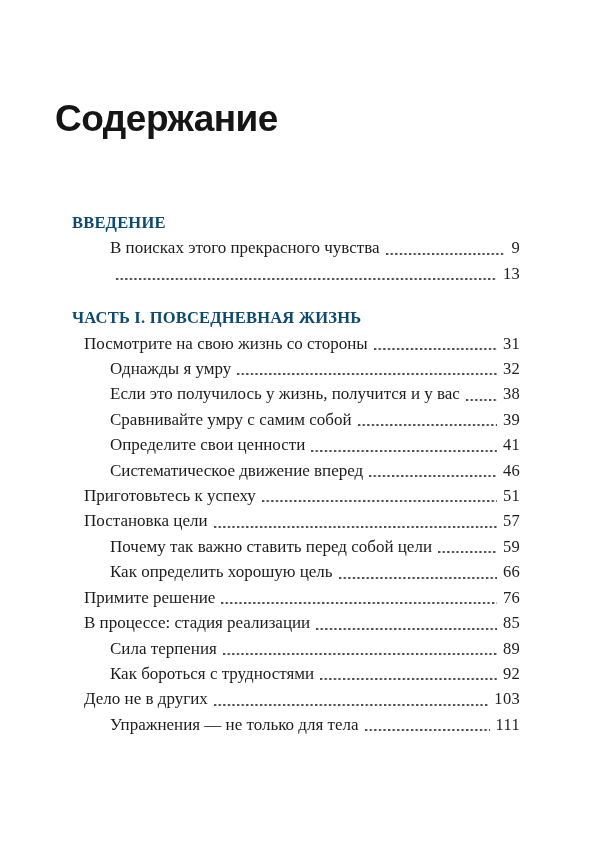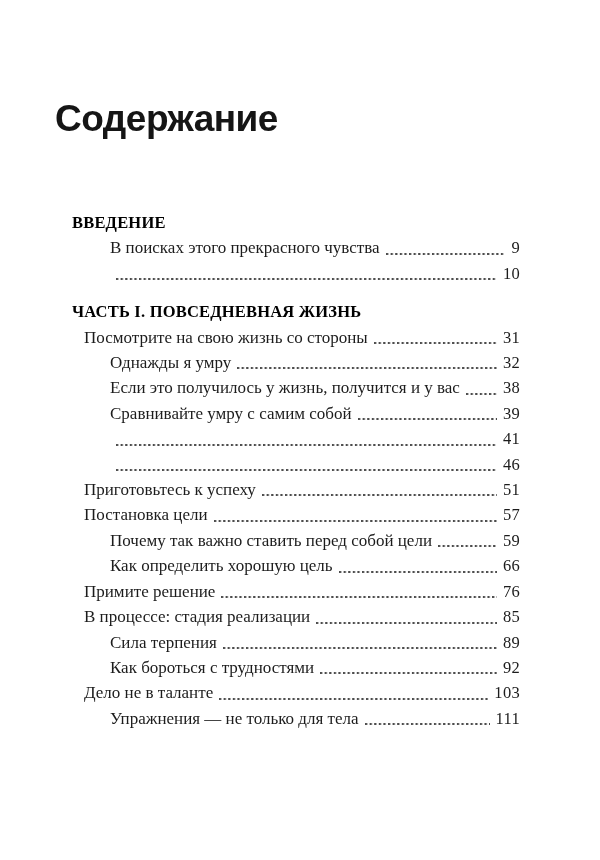--- a/index.html
+++ b/index.html
@@ -32,28 +32,28 @@
   .toc {
     position: absolute;
     left: 72px;
     top: 210px;
     width: 448px;
     font-family: "Liberation Serif", "DejaVu Serif", serif;
     font-size: 17px;
     color: #1c1c1c;
   }
   .toc-section + .toc-section {
-    margin-top: 13px;
+    margin-top: 19px;
   }
   .toc-heading {
     font-weight: 700;
     font-size: 16.5px;
     line-height: 25.4px;
     letter-spacing: 0.2px;
-    color: #000000;
+    color: #0c4a6e;
     white-space: nowrap;
   }
   .toc-row {
     display: flex;
     align-items: flex-end;
     line-height: 25.4px;
     white-space: nowrap;
   }
   .toc-row.level-1 { padding-left: 12px; }
   .toc-row.level-2 { padding-left: 38px; }
@@ -87,21 +87,21 @@
     <div class="toc-heading">ВВЕДЕНИЕ</div>
     <div class="toc-entries">
   <div class="toc-row level-2">
     <span class="toc-entry-label">В поисках этого прекрасного чувства</span>
     <span class="leader"></span>
     <span class="page-num">9</span>
   </div>
 
   <div class="toc-row level-2">
     <span class="leader"></span>
-    <span class="page-num">10</span>
+    <span class="page-num">13</span>
   </div>
 </div>
   </div>
 
   <div class="toc-section">
     <div class="toc-heading">ЧАСТЬ I. ПОВСЕДНЕВНАЯ ЖИЗНЬ</div>
     <div class="toc-entries">
   <div class="toc-row level-1">
     <span class="toc-entry-label">Посмотрите на свою жизнь со стороны</span>
     <span class="leader"></span>
@@ -120,25 +120,27 @@
     <span class="page-num">38</span>
   </div>
 
   <div class="toc-row level-2">
     <span class="toc-entry-label">Сравнивайте умру с самим собой</span>
     <span class="leader"></span>
     <span class="page-num">39</span>
   </div>
 
   <div class="toc-row level-2">
+    <span class="toc-entry-label">Определите свои ценности</span>
     <span class="leader"></span>
     <span class="page-num">41</span>
   </div>
 
   <div class="toc-row level-2">
+    <span class="toc-entry-label">Систематическое движение вперед</span>
     <span class="leader"></span>
     <span class="page-num">46</span>
   </div>
 
   <div class="toc-row level-1">
     <span class="toc-entry-label">Приготовьтесь к успеху</span>
     <span class="leader"></span>
     <span class="page-num">51</span>
   </div>
 
@@ -180,21 +182,21 @@
     <span class="page-num">89</span>
   </div>
 
   <div class="toc-row level-2">
     <span class="toc-entry-label">Как бороться с трудностями</span>
     <span class="leader"></span>
     <span class="page-num">92</span>
   </div>
 
   <div class="toc-row level-1">
-    <span class="toc-entry-label">Дело не в таланте</span>
+    <span class="toc-entry-label">Дело не в других</span>
     <span class="leader"></span>
     <span class="page-num">103</span>
   </div>
 
   <div class="toc-row level-2">
     <span class="toc-entry-label">Упражнения — не только для тела</span>
     <span class="leader"></span>
     <span class="page-num">111</span>
   </div>
 </div>

